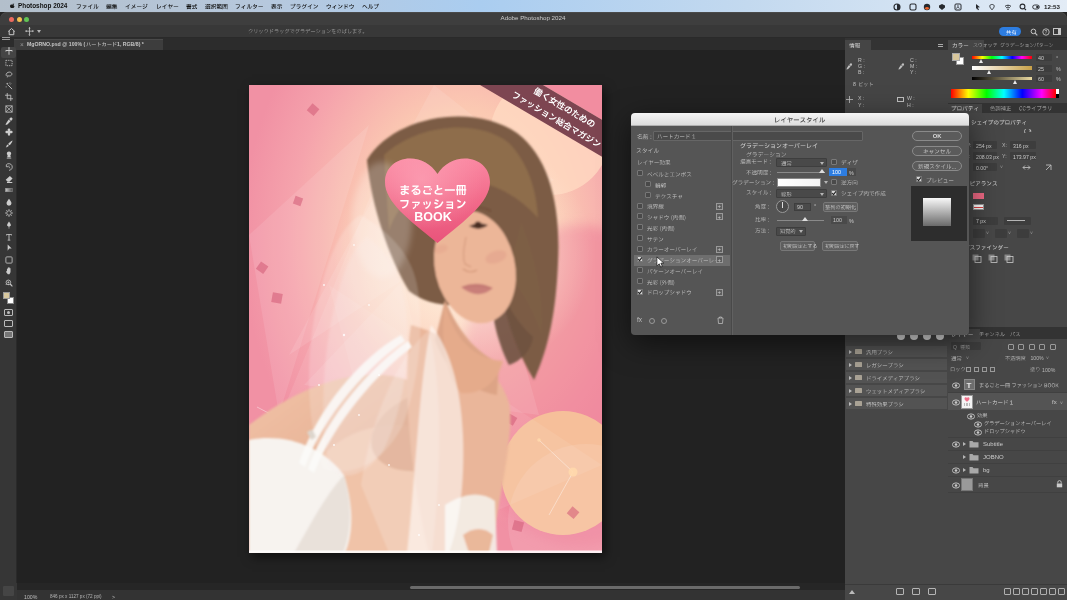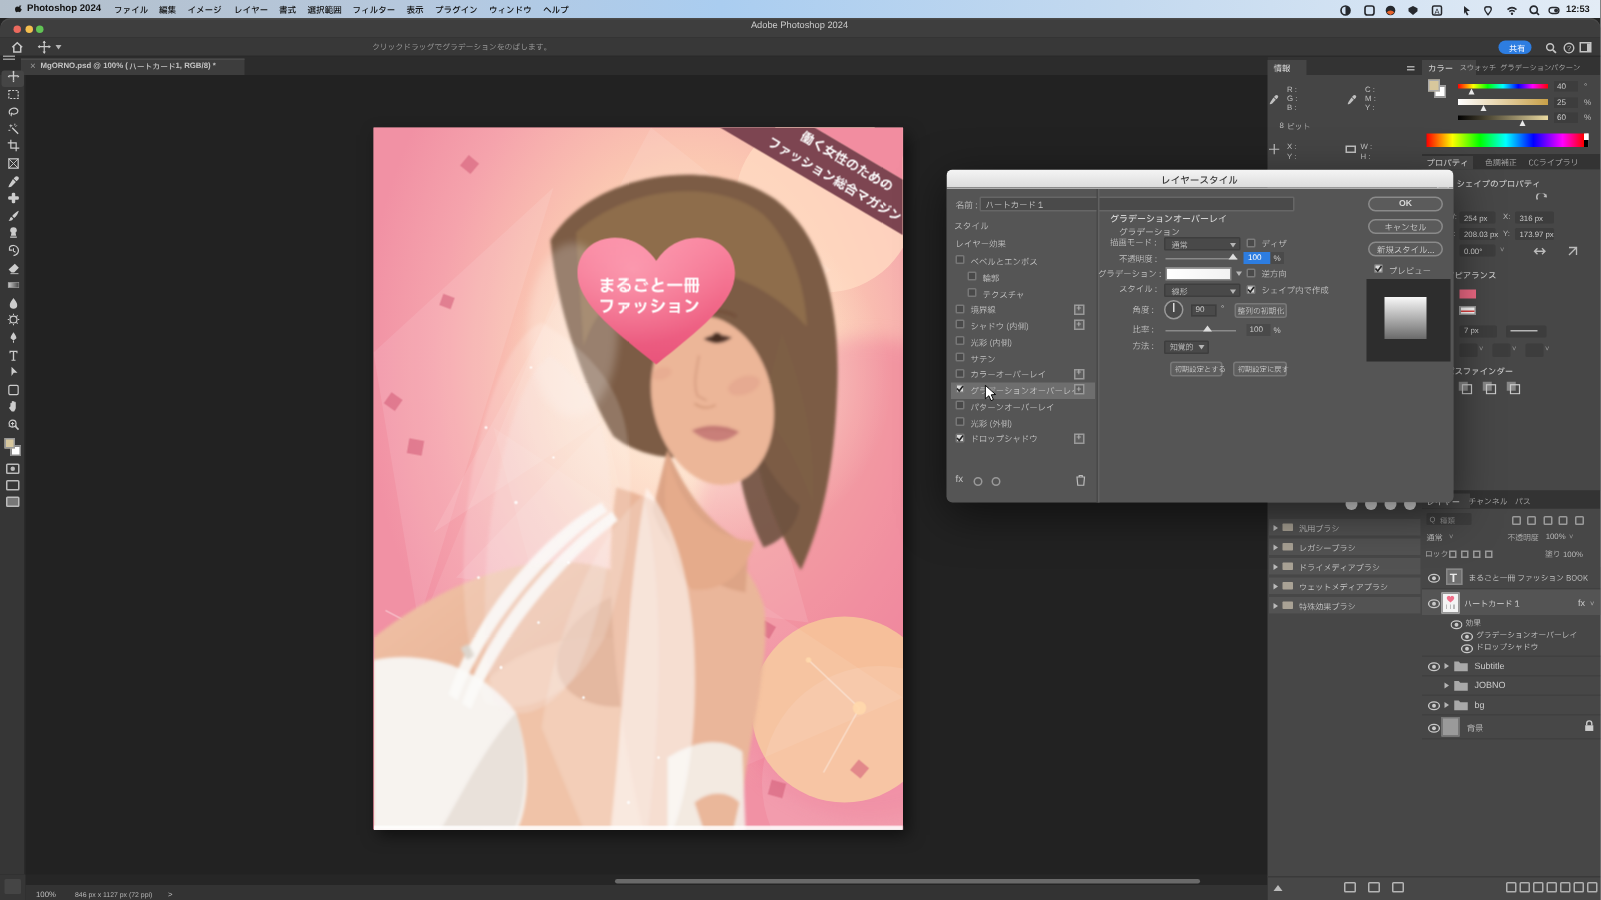--- a/index.html
+++ b/index.html
@@ -350,20 +350,21 @@
 <polygon points="231,0 294,0 353,34.8 353,71.8" fill="#7d4551"></polygon>
 <rect x="0" y="465.5" width="353" height="2.5" fill="#ffffff" opacity="0.85"></rect>
 </svg>
 </div>
     <svg width="69" height="15" viewBox="0 0 69 15" style="position:absolute;left:399.1px;top:183.2px;overflow:visible">
       <path transform="translate(0,11.3)" fill="#ffffff" d="M9.3 0.3Q7.9 -0.8 6.6 -1.4V-1.3Q6.6 -0.3 6 0.2Q5.4 0.7 4.1 0.7Q3 0.7 2.3 0.2Q1.6 -0.4 1.6 -1.3Q1.6 -2.3 2.3 -2.8Q3 -3.3 4.1 -3.3Q4.6 -3.3 5.2 -3.2V-4.2Q3.5 -4.2 1.9 -4.3L1.9 -5.6Q2.7 -5.6 4.9 -5.5H5.2V-6.7Q3.3 -6.7 1.5 -6.8L1.5 -8.1Q2.8 -8 5.2 -8V-9.2H6.6V-8Q8.5 -8 9.9 -8.2L10 -6.8Q8.6 -6.7 6.6 -6.7V-5.5Q8.5 -5.6 9.6 -5.7L9.7 -4.3Q8.7 -4.3 6.6 -4.2V-2.8Q8.3 -2.2 10.1 -0.9ZM5.2 -1.9Q4.6 -2.1 4.1 -2.1Q3.6 -2.1 3.4 -1.9Q3.1 -1.7 3.1 -1.3Q3.1 -1 3.4 -0.8Q3.6 -0.6 4.1 -0.6Q4.6 -0.6 4.9 -0.8Q5.2 -0.9 5.2 -1.3Z M21.5 -2.7Q21.5 -1.7 20.9 -0.9Q20.4 -0.2 19.4 0.2Q18.4 0.6 17 0.6Q15.6 0.6 14.9 0.1Q14.1 -0.4 14.1 -1.3Q14.1 -1.9 14.4 -2.3Q14.7 -2.7 15.2 -2.9Q15.6 -3.1 16.2 -3.1Q17.2 -3.1 17.8 -2.6Q18.5 -2 18.7 -0.9Q20 -1.4 20 -2.6Q20 -3.5 19.5 -3.9Q19 -4.4 18 -4.4Q16.4 -4.4 15 -3.6Q14.6 -3.4 14.1 -3.1Q13.7 -2.8 13.1 -2.2L12.2 -3.4L17.6 -7.5L13.5 -7.4L13.4 -8.8L19.7 -8.9V-7.7L16 -4.7L16.1 -4.6Q16.8 -5.1 17.3 -5.3Q17.9 -5.5 18.4 -5.5Q19.8 -5.5 20.7 -4.8Q21.5 -4 21.5 -2.7ZM17 -0.7Q17.3 -0.7 17.5 -0.7Q17.3 -1.4 17 -1.6Q16.7 -1.9 16.2 -1.9Q15.9 -1.9 15.7 -1.8Q15.5 -1.6 15.5 -1.3Q15.5 -1 15.8 -0.9Q16.2 -0.7 17 -0.7Z M24.9 -8.3Q26.6 -8.4 28.4 -8.4Q29.9 -8.4 31.6 -8.3L31.5 -6.7Q30 -6.8 28.4 -6.8Q26.5 -6.8 25 -6.7ZM32.3 -4.3Q31.7 -5.3 31.2 -6.1L32 -6.6Q32.7 -5.7 33.2 -4.8ZM30.9 -3.6Q30.4 -4.6 29.8 -5.4L30.7 -5.9Q31.4 -4.8 31.8 -4.1ZM24.1 -2.2Q24.1 -3.4 25.3 -4.6L26.5 -3.8Q26.1 -3.3 25.9 -3Q25.7 -2.6 25.7 -2.3Q25.7 -1.8 26.3 -1.5Q27 -1.2 28.4 -1.2Q30.2 -1.2 32 -1.6L32.1 -0.1Q31.4 0.1 30.3 0.2Q29.3 0.3 28.4 0.3Q26.2 0.3 25.1 -0.4Q24.1 -1 24.1 -2.2Z M43.5 0.2Q41.5 0.5 39.7 0.5Q37.5 0.5 36.5 -0.2Q35.5 -0.8 35.5 -2.1Q35.5 -2.9 36.1 -3.7Q36.8 -4.4 38 -5Q37.8 -5.8 37.7 -6.7Q37.6 -7.7 37.6 -9.2H39.2V-8.7Q39.2 -6.6 39.5 -5.6Q41 -6.2 43 -6.6L43.3 -5.2Q41.2 -4.7 39.8 -4.2Q38.4 -3.7 37.7 -3.2Q37 -2.7 37 -2.2Q37 -1.6 37.6 -1.3Q38.2 -1 39.7 -1Q41.5 -1 43.4 -1.3Z M55.9 -3.6H45.8V-5.1H55.9Z M67.3 -5V-3.8H66.6V-0.6Q66.6 0.2 66.2 0.5Q65.9 0.9 65.1 0.9H64.6L64.2 -0.4H65.3V-3.8H64V0.7H62.7V-3.8H61.5V0.7H60.3V-3.8H59.1V0.9H57.7V-3.8H57V-5H57.7V-9.2H66.6V-5ZM59.1 -8V-5H60.3V-8ZM61.5 -8V-5H62.7V-8ZM64 -8V-5H65.3V-8Z"></path>
     </svg>
     <svg width="69" height="15" viewBox="0 0 69 15" style="position:absolute;left:399.1px;top:196.7px;overflow:visible">
       <path transform="translate(0,11.3)" fill="#ffffff" d="M9.6 -8.4Q9.7 -5.9 9.1 -4.2Q8.5 -2.4 7.1 -1.3Q5.8 -0.2 3.6 0.3L2.9 -1.1Q4.7 -1.5 5.8 -2.3Q6.8 -3 7.4 -4.1Q7.9 -5.3 8 -6.9H1.3V-8.4Z M13.2 -6.5H20.8V-5.3Q20.4 -4.4 19.7 -3.7Q19 -2.9 18 -2.2L17.3 -3.2V-3.1Q17.3 -1.7 16.6 -0.7Q15.9 0.2 14.3 0.9L13.6 -0.4Q14.5 -0.7 15 -1.1Q15.5 -1.4 15.7 -1.9Q15.9 -2.4 15.9 -3.2V-4.6H17.3V-3.4Q18.1 -3.8 18.6 -4.3Q19.1 -4.7 19.4 -5.2H13.2Z M27.4 -3.8Q27.2 -4.9 26.6 -6.7L28 -7Q28.5 -5.3 28.7 -4.1ZM26 -0.5Q27.5 -1.1 28.4 -1.9Q29.4 -2.7 29.9 -3.9Q30.4 -5.1 30.6 -6.8L32 -6.6Q31.8 -4.7 31.2 -3.3Q30.6 -1.9 29.5 -0.9Q28.5 0.1 26.8 0.8ZM24.9 -3.2Q24.6 -4.7 24.1 -6.2L25.4 -6.6Q25.9 -5.2 26.3 -3.6Z M39.2 -6.4Q37.8 -7.1 35.9 -7.7L36.5 -9.1Q38.3 -8.6 39.9 -7.7ZM35.6 -1.3Q37.5 -1.6 38.9 -2.2Q40.3 -2.9 41.3 -4.1Q42.3 -5.2 43.1 -7.1L44.5 -6.2Q43.6 -4.2 42.5 -2.9Q41.4 -1.6 39.8 -0.8Q38.2 -0 36 0.3ZM38.4 -3.5Q36.8 -4.3 35 -4.9L35.6 -6.3Q36.4 -6 37.3 -5.7Q38.2 -5.3 39 -4.9Z M52.8 0.1H47.3V-1.2H52.8V-2.7H47.6V-4H52.8V-5.5H47.4V-6.7H54.1V0.6H52.8Z M61.3 -5.5Q59.8 -6.5 57.9 -7.4L58.7 -8.8Q59.5 -8.4 60.4 -7.9Q61.3 -7.4 62.2 -6.8ZM58.2 -1.5Q60.1 -1.9 61.5 -2.5Q62.8 -3.2 63.7 -4.4Q64.7 -5.5 65.4 -7.3L66.8 -6.4Q66 -4.6 64.9 -3.3Q63.8 -2 62.3 -1.1Q60.8 -0.3 58.6 0.1Z"></path>
     </svg>
+    <div style="position:absolute;left:133px;width:600px;text-align:center;top:209.5px;font-family:'Liberation Sans',sans-serif;font-size:12.5px;line-height:14.5px;font-weight:700;color:#ffffff;white-space:pre">BOOK</div>
     <svg width="71" height="11" viewBox="0 0 71 11" style="position:absolute;left:532.5px;top:83.8px;transform:rotate(30.5deg);transform-origin:0 8.7px;overflow:visible">
       <path transform="translate(0,8.7)" fill="#ffffff" d="M7 -5.8H8.2Q8.2 -3.5 8.2 -2.4Q8.2 -1.4 8.1 -0.6Q8 -0.2 7.9 0.1Q7.8 0.3 7.6 0.5Q7.3 0.6 6.9 0.6H6.7L6.5 -0.2Q6.3 0.3 6.1 0.7L5.6 0.1L5.6 0.3Q4.1 0.5 2 0.6L2 -0.2Q2.9 -0.2 3.4 -0.2V-0.6H2.2V-1.4H3.4V-1.8H2.2V-4.8H3.4V-5.2H2.1V-5.9H3.4V-6.2L2.4 -6.2L2.2 -6.9Q2.1 -6 1.7 -5V0.7H0.8V-3L0.6 -2.6L0.2 -3.6Q0.6 -4.4 0.9 -5.3Q1.2 -6.2 1.4 -7.4L2.3 -7.2L2.2 -6.9Q3.2 -7 3.9 -7Q4.6 -7.1 5.2 -7.3L5.7 -6.6Q5 -6.4 4.3 -6.3V-5.9H5.7V-5.8H6.1V-7.3H7ZM4.3 -1.8V-1.4H5.6V-0.8Q5.9 -1.5 6 -2.5Q6.1 -3.5 6.1 -4.8H5.6V-5.2H4.3V-4.8H5.6V-1.8ZM7.3 -4.8H7Q7 -2.2 6.5 -0.4H6.7Q7 -0.4 7.1 -0.5Q7.2 -0.6 7.2 -1Q7.3 -2.1 7.3 -4.8ZM3.5 -4.1H3V-3.6H3.5ZM4.3 -4.1V-3.6H4.8V-4.1ZM3.5 -3H3V-2.5H3.5ZM4.3 -3V-2.5H4.8V-3ZM4.3 -0.6V-0.3Q5.1 -0.3 5.5 -0.4L5.6 -0.6Z M11 -2.5Q10.7 -2.7 10.5 -3Q10.4 -3.2 10.4 -3.5Q10.4 -4.1 11 -4.5L14.7 -7.3L15.4 -6.3L11.9 -3.7Q11.8 -3.6 11.8 -3.5Q11.8 -3.4 11.9 -3.3L15.9 -0.3L15.1 0.7Z M25.8 -4.4H24.4Q24 -2.7 23 -1.7Q24.5 -1 25.6 -0.3L25 0.6Q23.7 -0.2 22.2 -0.9Q21.5 -0.4 20.5 -0Q19.6 0.4 18.3 0.6L17.9 -0.5Q19.9 -0.8 21.1 -1.5Q20 -2 18.6 -2.5Q19.2 -3.4 19.7 -4.4H17.7V-5.5H20.2Q20.5 -6.2 20.9 -7.3L22 -7.1Q21.7 -6.3 21.4 -5.5H25.8ZM23.3 -4.4H21Q20.6 -3.7 20.2 -3Q21.3 -2.5 22 -2.2Q22.9 -3 23.3 -4.4Z M28.4 0.7H27.4V-7.4H28.4ZM32.4 -0.4H34.4V0.5H28.9V-0.4H31.4V-2.2H29.5V-3.1H31.4V-4.7H30.4Q30.2 -4 29.8 -3.4L29 -4.1Q29.2 -4.4 29.2 -4.5L28.7 -4.3Q28.6 -4.7 28.5 -5.2L28.4 -5.6L29.1 -5.9Q29.2 -5.5 29.3 -4.8Q29.7 -5.8 29.9 -6.9L30.8 -6.8Q30.7 -6.2 30.6 -5.7H31.4V-7.4H32.4V-5.7H34.3V-4.7H32.4V-3.1H34.2V-2.2H32.4ZM26.3 -3.1Q26.5 -3.7 26.5 -4.3Q26.6 -4.9 26.6 -5.7L27.3 -5.6Q27.3 -3.9 27.1 -2.9Z M42.9 -3.4Q42.9 -1.8 42.1 -0.9Q41.2 0 39.5 0.2L39.2 -0.9Q40.6 -1.1 41.2 -1.6Q41.8 -2.2 41.8 -3.3Q41.8 -4.2 41.3 -4.8Q40.8 -5.4 39.8 -5.5Q39.6 -3.8 39.3 -2.6Q39 -1.5 38.5 -0.9Q38 -0.4 37.3 -0.4Q36.8 -0.4 36.3 -0.6Q35.9 -0.9 35.6 -1.4Q35.4 -2 35.4 -2.8Q35.4 -3.9 35.9 -4.8Q36.4 -5.6 37.3 -6.1Q38.2 -6.6 39.3 -6.6Q40.3 -6.6 41.2 -6.2Q42 -5.8 42.5 -5Q42.9 -4.3 42.9 -3.4ZM38.7 -5.5Q38 -5.4 37.5 -5Q37.1 -4.7 36.8 -4.1Q36.5 -3.5 36.5 -2.8Q36.5 -2.2 36.7 -1.9Q36.9 -1.6 37.3 -1.6Q37.5 -1.6 37.8 -2Q38 -2.4 38.3 -3.3Q38.5 -4.2 38.7 -5.5Z M48.7 -5Q47.9 -4.9 46.9 -4.9Q46.4 -2.2 45.5 0.3L44.4 -0.1Q45.3 -2.4 45.7 -4.8L45 -4.8L44.3 -4.8V-5.9L45.1 -5.8L45.9 -5.9Q46 -6.5 46 -7.2L47.2 -7Q47.2 -6.7 47 -5.9Q48.1 -5.9 48.6 -6ZM47.8 -4.3Q48.8 -4.5 49.5 -4.5Q50.2 -4.6 51.2 -4.7L51.3 -3.6Q50.3 -3.5 49.6 -3.5Q48.9 -3.4 48 -3.3ZM51.6 0.1Q50.5 0.3 49.4 0.3Q47.2 0.3 47.2 -1.2Q47.2 -1.6 47.3 -1.9Q47.4 -2.2 47.6 -2.6L48.6 -2.3Q48.4 -2 48.4 -1.8Q48.3 -1.6 48.3 -1.4Q48.3 -1.1 48.6 -1Q48.9 -0.8 49.5 -0.8Q50 -0.8 50.4 -0.9Q50.9 -0.9 51.5 -1Z M60.3 -2.8Q60.3 -1.3 59.4 -0.5Q58.5 0.3 57 0.4L56.6 -0.7Q57.9 -0.8 58.5 -1.4Q59.1 -1.9 59.1 -2.8Q59.1 -3.6 58.7 -4.1Q58.2 -4.6 57.5 -4.7Q57.2 -2.9 56.7 -1.9Q56.2 -0.9 55.7 -0.4Q55.2 0 54.4 0Q54 0 53.6 -0.2Q53.2 -0.5 53 -0.9Q52.7 -1.4 52.7 -2Q52.7 -2.9 53.1 -3.6Q53.4 -4.3 54 -4.8Q53.8 -5.8 53.7 -6.6L54.7 -6.8Q54.9 -6.1 55 -5.4Q55.7 -5.7 56.5 -5.8Q56.6 -6.5 56.6 -7.1L57.8 -7Q57.7 -6.3 57.6 -5.8Q58.4 -5.6 59 -5.3Q59.6 -4.9 59.9 -4.3Q60.3 -3.6 60.3 -2.8ZM55.2 -4.4Q55.5 -3.4 55.8 -2.6Q56.2 -3.4 56.4 -4.8Q55.7 -4.7 55.2 -4.4ZM55.2 -1.5Q54.7 -2.4 54.3 -3.7Q53.8 -3 53.8 -2.1Q53.8 -1.6 54 -1.4Q54.2 -1.1 54.5 -1.1Q54.7 -1.1 54.9 -1.2Q55.1 -1.3 55.2 -1.5Z M69 -3.4Q69 -1.8 68.2 -0.9Q67.3 0 65.6 0.2L65.3 -0.9Q66.7 -1.1 67.3 -1.6Q67.9 -2.2 67.9 -3.3Q67.9 -4.2 67.4 -4.8Q66.9 -5.4 65.9 -5.5Q65.7 -3.8 65.4 -2.6Q65.1 -1.5 64.6 -0.9Q64.1 -0.4 63.4 -0.4Q62.9 -0.4 62.4 -0.6Q62 -0.9 61.7 -1.4Q61.5 -2 61.5 -2.8Q61.5 -3.9 62 -4.8Q62.5 -5.6 63.4 -6.1Q64.3 -6.6 65.4 -6.6Q66.4 -6.6 67.3 -6.2Q68.1 -5.8 68.6 -5Q69 -4.3 69 -3.4ZM64.8 -5.5Q64.1 -5.4 63.6 -5Q63.2 -4.7 62.9 -4.1Q62.6 -3.5 62.6 -2.8Q62.6 -2.2 62.8 -1.9Q63 -1.6 63.4 -1.6Q63.6 -1.6 63.9 -2Q64.1 -2.4 64.4 -3.3Q64.6 -4.2 64.8 -5.5Z"></path>
     </svg>
     <svg width="103" height="11" viewBox="0 0 103 11" style="position:absolute;left:511.0px;top:87.5px;transform:rotate(30.5deg);transform-origin:0 8.5px;overflow:visible">
       <path transform="translate(0,8.5)" fill="#ffffff" d="M7.2 -6.3Q7.3 -4.4 6.8 -3.1Q6.4 -1.8 5.4 -1Q4.4 -0.1 2.7 0.3L2.2 -0.8Q3.5 -1.2 4.3 -1.7Q5.2 -2.3 5.5 -3.1Q5.9 -4 6 -5.2H1V-6.3Z M10 -4.9H15.6V-4Q15.4 -3.3 14.8 -2.7Q14.3 -2.2 13.5 -1.7L13 -2.4V-2.3Q13 -1.3 12.5 -0.6Q11.9 0.2 10.8 0.7L10.3 -0.3Q10.9 -0.5 11.3 -0.8Q11.6 -1.1 11.8 -1.5Q12 -1.8 12 -2.4V-3.4H13V-2.6Q13.6 -2.9 14 -3.2Q14.3 -3.5 14.6 -3.9H10Z M20.6 -2.8Q20.5 -3.7 20 -5.1L21.1 -5.3Q21.4 -4 21.6 -3.1ZM19.5 -0.3Q20.7 -0.8 21.4 -1.4Q22.1 -2 22.5 -2.9Q22.9 -3.8 23 -5.1L24.1 -5Q23.9 -3.5 23.5 -2.5Q23 -1.5 22.2 -0.7Q21.4 0.1 20.1 0.6ZM18.7 -2.4Q18.5 -3.6 18.1 -4.7L19.1 -5Q19.5 -3.9 19.8 -2.7Z M29.5 -4.8Q28.4 -5.4 27 -5.8L27.5 -6.8Q28.8 -6.4 30 -5.8ZM26.8 -1Q28.2 -1.2 29.3 -1.7Q30.3 -2.2 31.1 -3.1Q31.8 -3.9 32.4 -5.3L33.4 -4.6Q32.8 -3.2 32 -2.2Q31.1 -1.2 29.9 -0.6Q28.7 -0 27.1 0.2ZM28.9 -2.6Q27.7 -3.2 26.3 -3.7L26.7 -4.7Q27.4 -4.5 28.1 -4.3Q28.8 -4 29.3 -3.7Z M39.7 0.1H35.6V-0.9H39.7V-2.1H35.8V-3H39.7V-4.1H35.7V-5.1H40.7V0.4H39.7Z M46.1 -4.1Q45 -4.9 43.6 -5.6L44.2 -6.6Q44.8 -6.3 45.5 -5.9Q46.1 -5.6 46.8 -5.1ZM43.7 -1.1Q45.2 -1.4 46.2 -1.9Q47.3 -2.4 47.9 -3.3Q48.6 -4.1 49.2 -5.5L50.2 -4.8Q49.7 -3.4 48.8 -2.4Q48 -1.5 46.9 -0.9Q45.7 -0.2 44.1 0.1Z M53.4 -2.7V0.7H52.5V-2.6Q51.6 -2.6 51.2 -2.6L51.1 -3.4Q51.6 -3.4 51.9 -3.5Q52.1 -3.8 52.4 -4.2Q51.9 -4.8 51.2 -5.4L51.8 -6.1L52 -5.9Q52.3 -6.5 52.6 -7.2L53.4 -6.9Q53 -6 52.6 -5.3L52.9 -4.9Q53.4 -5.7 53.6 -6.3L54.4 -5.8Q54.1 -5.2 53.7 -4.6Q53.3 -4 52.9 -3.5L53.8 -3.6Q53.7 -4 53.6 -4.2L54.3 -4.5Q54.5 -3.7 54.8 -2.7L54.1 -2.4Q54 -2.7 54 -2.8ZM54.4 -5.4Q54.8 -5.8 55.2 -6.2Q55.5 -6.6 55.8 -7.2L56.5 -6.7Q55.8 -5.3 54.9 -4.6ZM58.7 -4.7Q57.8 -5.5 57.1 -6.7L57.9 -7.1Q58.5 -6.1 59.3 -5.4ZM57.4 -0.3V-1.2L58.2 -1V-0.2Q58.2 0.2 58 0.4Q57.8 0.6 57.3 0.6H56.5Q56 0.6 55.9 0.4Q55.7 0.2 55.7 -0.2V-2.3H56.5Q56.3 -2.5 56.2 -2.5L56.6 -3Q55.4 -2.9 54.8 -2.9L54.7 -3.8Q54.9 -3.8 55.3 -3.8Q55.5 -4.2 55.8 -4.8Q56.1 -5.4 56.3 -5.8L57.1 -5.5Q56.7 -4.4 56.3 -3.9Q57 -3.9 57.5 -4Q57.3 -4.5 57.1 -4.8L57.7 -5.2Q58 -4.8 58.3 -4.2Q58.7 -3.7 58.9 -3.2L58.1 -2.7L57.9 -3.2L57.7 -3.2Q56.7 -3.1 56.8 -3.1Q57.5 -2.5 57.8 -2.1L57.2 -1.5Q56.9 -1.9 56.6 -2.2V-0.5Q56.6 -0.4 56.6 -0.3Q56.7 -0.3 56.8 -0.3ZM58.7 -2.4Q58.8 -2 59 -1.3Q59.2 -0.5 59.3 -0.1L58.5 0.3Q58.1 -1.3 57.9 -2ZM54.7 -2.4 55.5 -2.1Q55.5 -1.5 55.4 -0.8Q55.2 -0.2 55.1 0.3L54.2 -0.2Q54.3 -0.3 54.4 -0.6L53.8 -0.4Q53.7 -1.4 53.5 -2.1L54.2 -2.3Q54.4 -1.7 54.5 -0.9Q54.6 -1.6 54.7 -2.4ZM51.2 -0.1Q51.4 -0.7 51.5 -1.2Q51.6 -1.7 51.6 -2.3L52.4 -2.2Q52.2 -0.7 51.9 0.3Z M64.4 -7.2Q64.7 -6.4 65.5 -5.8Q66.3 -5.2 67.9 -4.5L67.3 -3.5Q66.3 -4 65.7 -4.4V-3.8H61.8V-4.4Q61.2 -4 60.2 -3.5L59.6 -4.5Q60.7 -5 61.3 -5.4Q62 -5.8 62.3 -6.2Q62.7 -6.6 63 -7.2ZM65.1 -4.8Q64.5 -5.2 64.2 -5.7Q63.8 -6.1 63.7 -6.7H63.6Q63.5 -6.1 63.2 -5.7Q62.9 -5.2 62.3 -4.8ZM61.7 0.6H60.7V-3.1H66.8V0.6H65.8V0.3H61.7ZM65.8 -2.1H61.7V-0.7H65.8Z M68.8 -6.1H75.7V-5.1Q75.3 -4.2 74.5 -3.4Q73.8 -2.6 72.8 -2Q73.4 -1.4 74 -0.6L73.2 0.2Q71.7 -1.7 69.9 -3.2L70.8 -4Q71.4 -3.4 72 -2.8Q72.8 -3.3 73.4 -3.9Q74.1 -4.5 74.4 -5H68.8Z M84.2 -7.1Q84.7 -6.4 85 -5.7L84.3 -5.4Q84 -6.2 83.6 -6.8ZM83.2 -6.7Q83.7 -5.9 84 -5.3L83.7 -5.1V-4.7Q83.7 -3.5 83.6 -2.5Q83.6 -1.6 83.5 -1.1Q83.4 -0.4 83 -0.1Q82.7 0.2 82 0.2H80.9L80.6 -1H81.8Q82.1 -1 82.2 -1.1Q82.4 -1.2 82.4 -1.5Q82.5 -1.9 82.5 -2.7Q82.5 -3.5 82.5 -4.1V-4.4H80.6Q80.4 -2.7 79.7 -1.6Q79 -0.5 77.7 0.3L77 -0.6Q77.8 -1.1 78.3 -1.6Q78.8 -2.1 79.1 -2.8Q79.4 -3.4 79.4 -4.4H77.3V-5.4H79.5V-6.9H80.6V-5.4H83.1Q82.9 -6 82.6 -6.4Z M92.5 -5.7Q92.1 -6.5 91.7 -7L92.3 -7.3Q92.8 -6.6 93.1 -6ZM91.5 -5.2Q91.1 -6 90.7 -6.5L91.3 -6.9Q91.9 -6 92.2 -5.5ZM88.8 -4.7Q87.8 -5.2 86.4 -5.7L86.8 -6.7Q88.1 -6.3 89.3 -5.7ZM86.1 -0.8Q87.6 -1.1 88.6 -1.6Q89.6 -2 90.4 -2.9Q91.1 -3.8 91.7 -5.2L92.8 -4.5Q92.2 -3.1 91.3 -2.1Q90.5 -1.1 89.3 -0.5Q88.1 0.1 86.4 0.4ZM88.2 -2.5Q87 -3.1 85.7 -3.5L86.1 -4.6Q86.7 -4.4 87.4 -4.1Q88.1 -3.9 88.7 -3.6Z M97.1 -4.1Q96 -4.9 94.6 -5.6L95.2 -6.6Q95.8 -6.3 96.5 -5.9Q97.1 -5.6 97.8 -5.1ZM94.7 -1.1Q96.2 -1.4 97.2 -1.9Q98.3 -2.4 98.9 -3.3Q99.6 -4.1 100.2 -5.5L101.2 -4.8Q100.7 -3.4 99.8 -2.4Q99 -1.5 97.9 -0.9Q96.7 -0.2 95.1 0.1Z"></path>
     </svg>
     <div style="position:absolute;left:845px;top:38px;width:103px;height:12px;background:#333333"></div>
     <div style="position:absolute;left:845px;top:40px;width:26px;height:10px;background:#454545"></div>
     <svg width="12" height="7" viewBox="0 0 12 7" style="position:absolute;left:849.0px;top:41.9px;overflow:visible">
       <path transform="translate(0,5.6)" fill="#cccccc" d="M3.8 -3H5.4V-2.6H1.8V-2.8L1.6 -2.7Q1.5 -3.1 1.4 -3.6L1.7 -3.7Q1.8 -3.4 1.9 -3H3.3V-3.3H2V-3.7H3.3V-4H1.9V-4.4H3.3V-4.7H3.8V-4.4H5.3V-4H3.8V-3.7H5.2V-3.3H3.8ZM1.3 0.4H0.9V-4.7H1.3ZM0.2 -2Q0.3 -2.7 0.3 -3.7L0.7 -3.6Q0.7 -2.6 0.5 -1.9ZM2.1 0.5V-2.3H5.1V-0.1Q5.1 0.2 4.9 0.3Q4.8 0.4 4.6 0.4H3.7L3.6 -0H4.6V-0.5H2.6V0.5ZM4.6 -1.6V-1.9H2.6V-1.6ZM2.6 -1.2V-0.9H4.6V-1.2Z M8.2 -3.7H7.3V-3.2H8.3V-2.8H5.8V-3.2H6.8V-3.7H6V-4.2H6.8V-4.7H7.3V-4.2H8.2ZM11 0 10.8 0.4Q10.3 0.1 10 -0.3Q9.7 0.1 9.3 0.4L9 0Q9.4 -0.3 9.7 -0.7Q9.4 -1.3 9.1 -2L9.6 -2.2Q9.7 -1.6 10 -1.2Q10.3 -1.7 10.4 -2.3H9V0.4H8.5V-4.5H10.9V-3.5Q10.9 -3.2 10.8 -3.1Q10.7 -3 10.4 -3H9.6L9.5 -3.5H10.4V-4.1H9V-2.7H10.9V-2.4Q10.8 -1.5 10.3 -0.7Q10.6 -0.3 11 0ZM8 -2.6Q7.9 -2.2 7.7 -1.9H8.3V-1.5H7.3V-0.9H8.2V-0.5H7.3V0.4H6.8V-0.5H5.9V-0.9H6.8V-1.5H5.9V-1.9H7.2Q7.4 -2.3 7.5 -2.8ZM6.6 -2.8Q6.8 -2.4 6.9 -2.1L6.4 -1.9Q6.4 -2.2 6.2 -2.6Z"></path>

